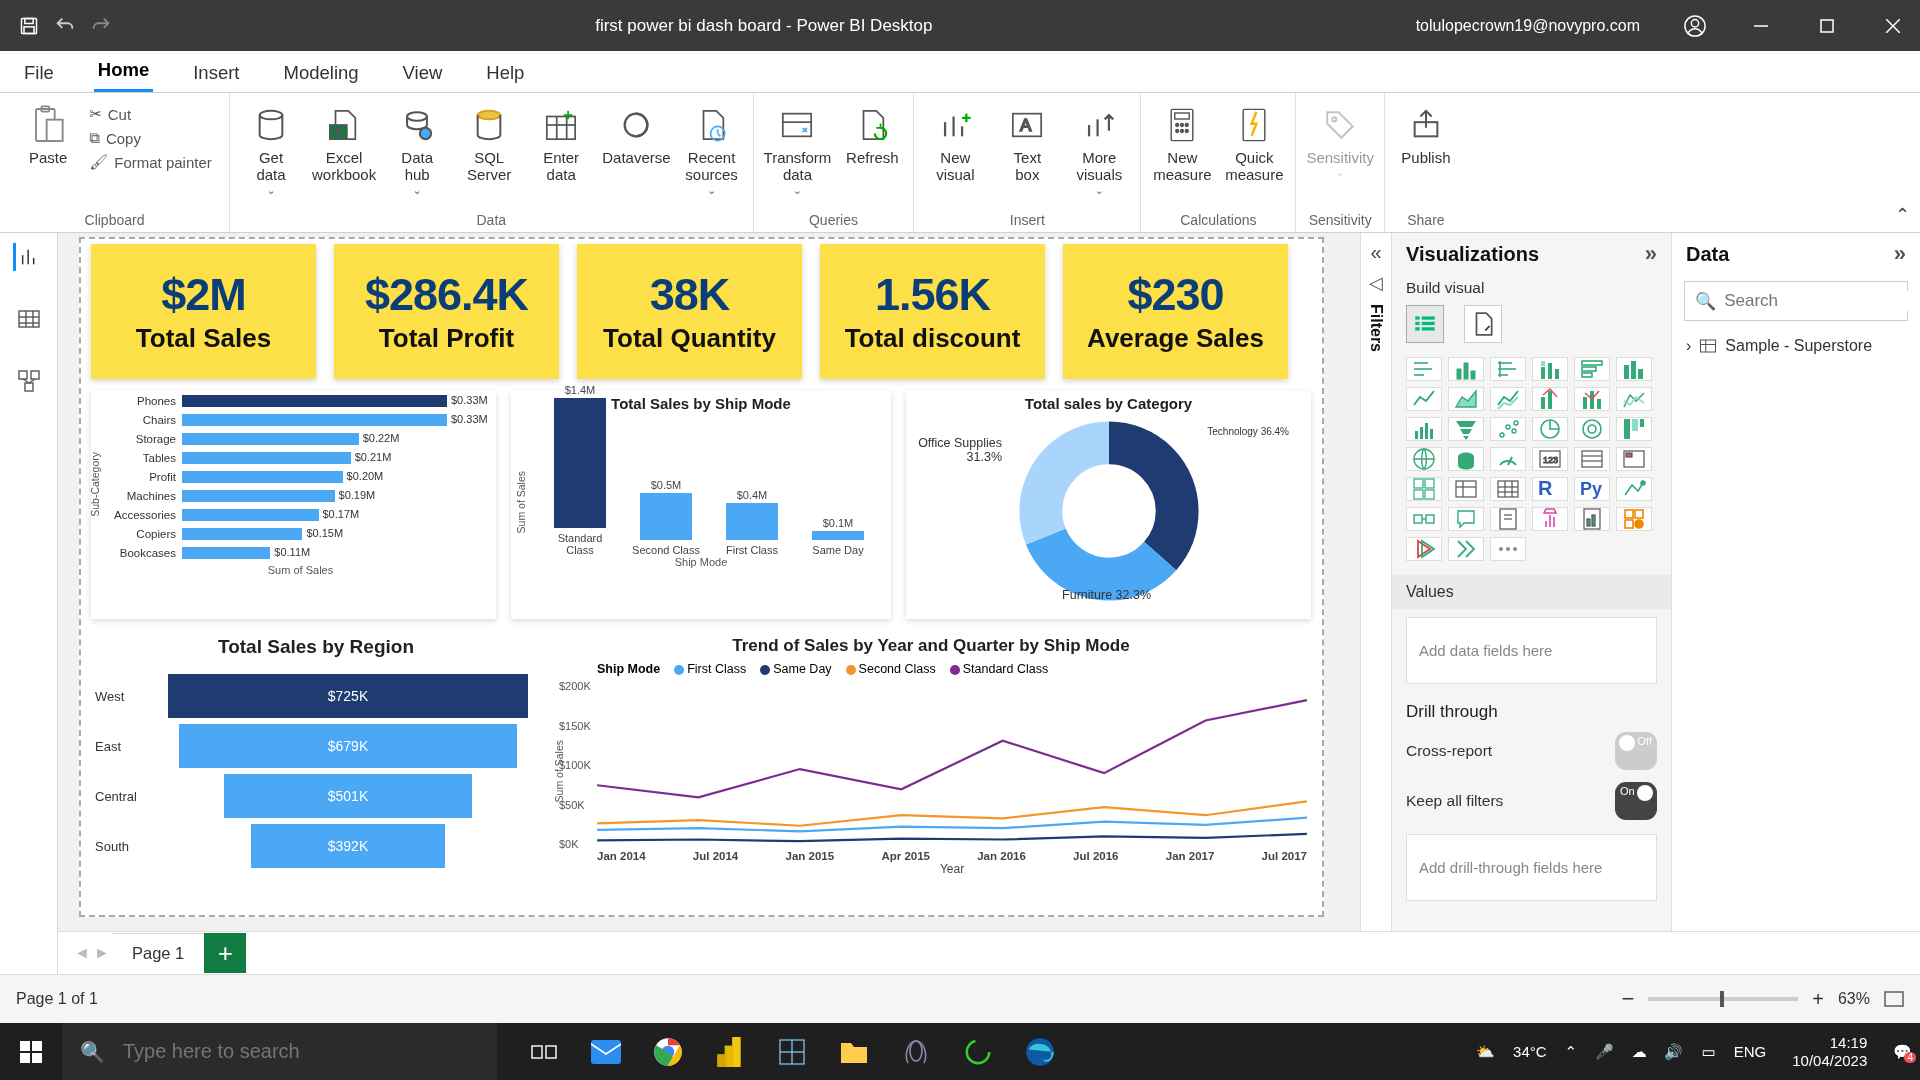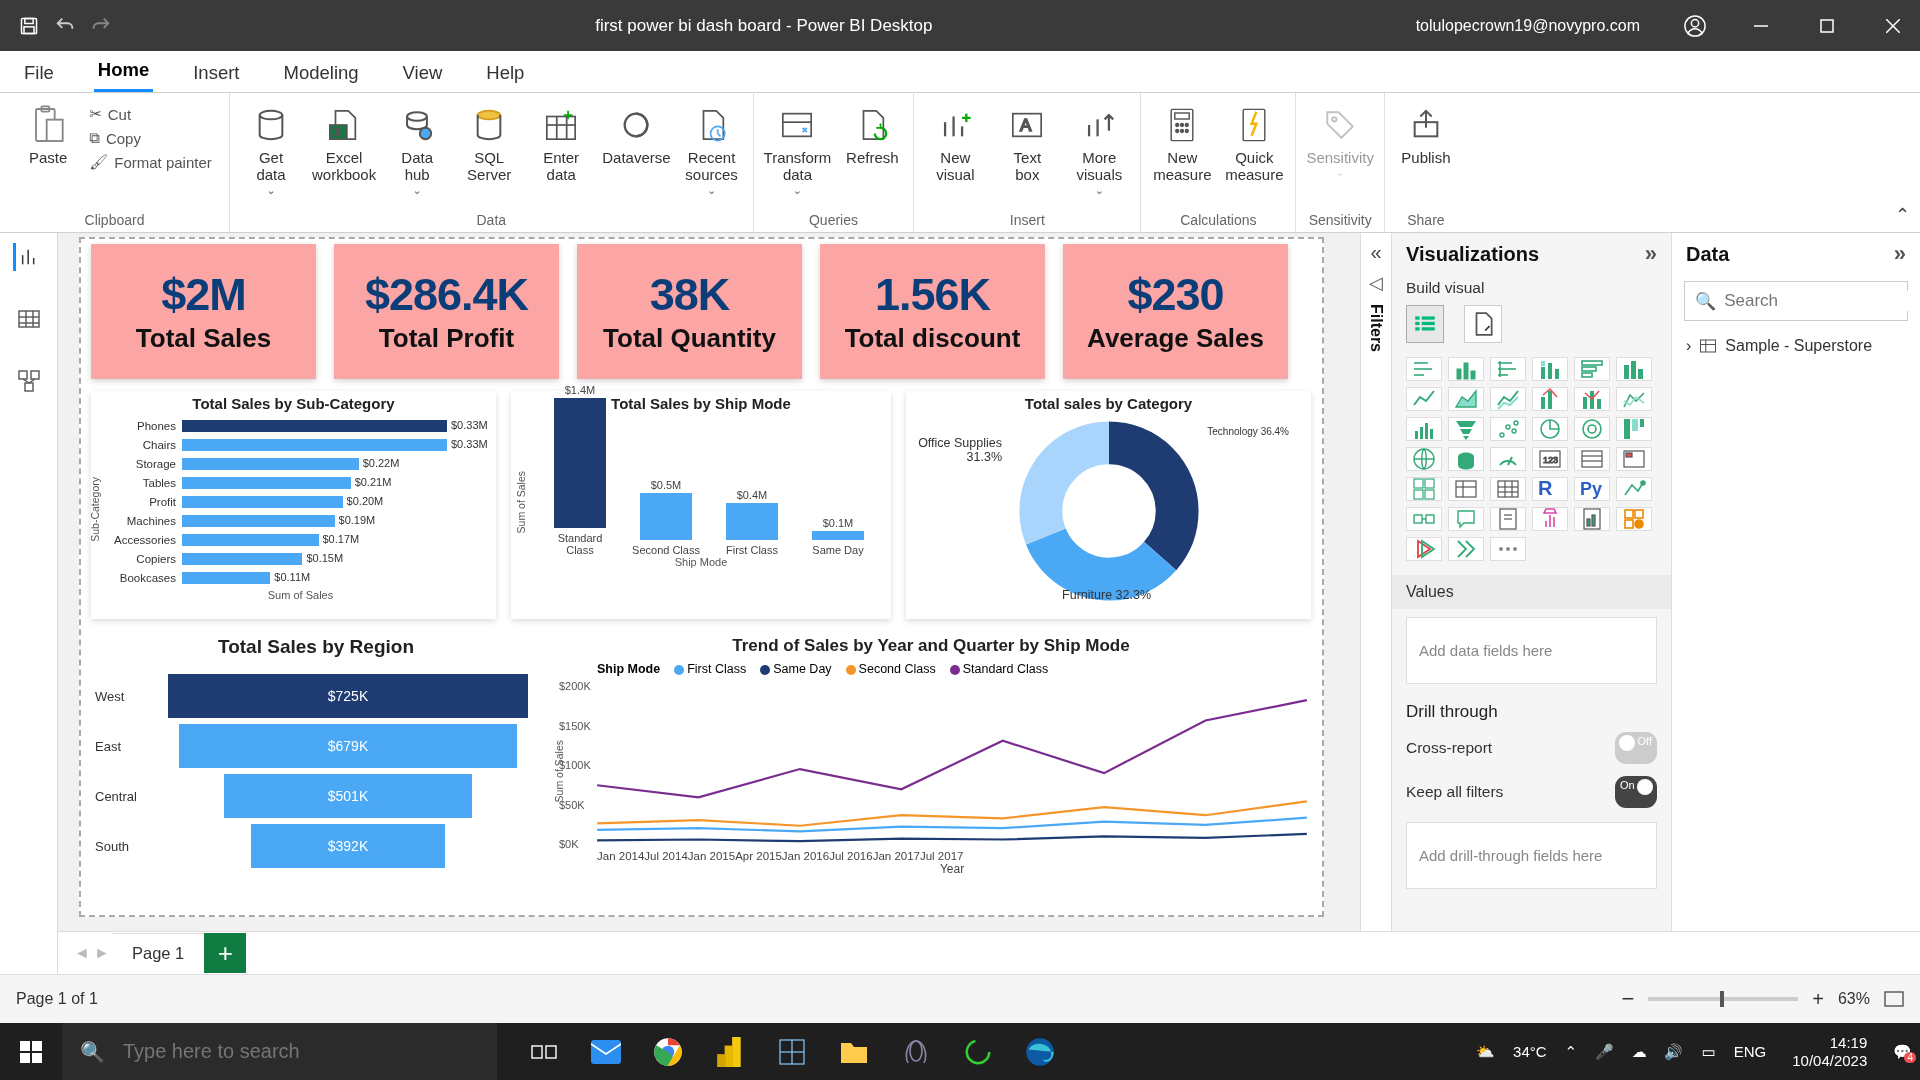--- a/index.html
+++ b/index.html
@@ -33,21 +33,21 @@
 
 .main { position: absolute; top: 233px; left: 0; right: 0; bottom: 106px; display: flex; }
 .leftrail { width: 58px; background: #fff; border-right: 1px solid #d8d8d8; display: flex; flex-direction: column; align-items: center; padding-top: 10px; gap: 34px; }
 .leftrail .railbtn { width: 28px; height: 28px; display:flex; align-items:center; justify-content:center; color:#444; }
 .leftrail .railbtn.active { border-left: 3px solid #118DFF; margin-left: -3px; padding-left: 3px; }
 
 .canvas { flex: 1; background: #f1f1f1; overflow: hidden; position: relative; padding: 4px 6px; }
 .canvas-inner { background: #fff; border: 2.5px dashed #aaa; position: relative; width: 1245px; height: 680px; margin-left: 15px; }
 
 .cards-row { display: flex; gap: 18px; position: absolute; top: 5px; left: 10px; }
-.card { width: 225px; height: 135px; background: #fca5a5; box-shadow: 0 2px 6px rgba(0,0,0,.18); display:flex; flex-direction:column; align-items:center; justify-content:center; }
+.card { width: 225px; height: 135px; background: #fde047; box-shadow: 0 2px 6px rgba(0,0,0,.18); display:flex; flex-direction:column; align-items:center; justify-content:center; }
 .card .val { font-size: 45px; font-weight: 700; color: #0b3d78; letter-spacing: -1px; }
 .card .lbl { font-size: 26px; font-weight: 700; color: #111; margin-top: 2px; }
 
 .chart { background:#fff; box-shadow: 0 2px 6px rgba(0,0,0,.15); position:absolute; }
 .chart .ctitle { font-size: 15px; font-weight:600; text-align:center; padding: 4px 0; color:#222; }
 
 
 .hbar-row { display:flex; align-items:center; height: 18px; margin: 1px 0; }
 .hbar-lbl { width: 75px; font-size: 11.5px; text-align:right; padding-right: 6px; color:#333; }
 .hbar-track { flex:1; position:relative; height: 14px; }
@@ -88,21 +88,21 @@
 .panel-head { display:flex; align-items:center; justify-content:space-between; padding: 8px 14px; font-size:20px; font-weight:600; color:#111; }
 .panel-head .arrw2 { font-size:22px; color:#555; }
 .build-row { padding: 4px 14px 8px 14px; font-size:15.5px; color:#333; display:flex; align-items:center; gap:18px; }
 .build-row .selbox { width:38px; height:38px; display:flex; align-items:center; justify-content:center; border:1px solid #ccc; background:#fff; }
 .build-row .selbox.active { background:#e8e8e8; border:1px solid #aaa; }
 .viz-icons { display:grid; grid-template-columns: repeat(6, 36px); gap: 6px 6px; padding: 6px 14px; }
 .viz-icons .vicon { width:36px; height:24px; background:#fff; border:1px solid #ddd; display:flex; align-items:center; justify-content:center; font-size:16px; color:#4a6; }
 .section-hdr { background:#eaeaea; padding:8px 14px; font-size:16px; color:#333; margin-top:8px; }
 .field-well { margin: 8px 14px; background:#fff; border:1px solid #ddd; padding:24px 12px; font-size:15px; color:#888; }
 .toggle-row { display:flex; align-items:center; justify-content:space-between; padding: 6px 14px; font-size:15.5px; color:#333; }
-.toggle { width:42px; height:32px; border-radius:11px; background:#ccc; position:relative; }
+.toggle { width:42px; height:38px; border-radius:11px; background:#ccc; position:relative; }
 .toggle .knob { width:16px; height:16px; background:#fff; border-radius:50%; position:absolute; top:3px; left:4px; }
 .toggle.on { background:#444; }
 .toggle.on .knob { left:22px; }
 .toggle .tlabel { position:absolute; font-size:11px; color:#fff; top:3px; }
 
 .data-panel { width: 248px; background:#fff; display:flex; flex-direction:column; }
 .search-box { margin: 6px 12px; border:1px solid #ccc; height:40px; display:flex; align-items:center; padding:0 10px; gap:8px; font-size:17px; color:#666; }
 .search-box input { border:none; outline:none; flex:1; font-size:17px; }
 .data-tree { padding: 10px 14px; font-size:16px; color:#333; display:flex; align-items:center; gap:8px; }
 
@@ -498,21 +498,20 @@
             <div class="val">1.56K</div>
             <div class="lbl">Total discount</div>
           </div>
         <div class="card">
             <div class="val">$230</div>
             <div class="lbl">Average Sales</div>
           </div>
       </div>
 
       <div class="chart" style="top:152px; left:10px; width:405px; height:228px;">
-        <div class="ctitle">Total Sales by Sub-Category</div>
         <div style="position:relative; padding-left:14px;">
           <div class="axis-rot" style="left:-2px; top:60px;">Sub-Category</div>
           <div id="hbars" style="padding-left:2px;">
               <div class="hbar-row">
                 <div class="hbar-lbl">Phones</div>
       <div class="hbar-track">
                   <div class="hbar-fill" style="width:265px;background:#1e3c72"></div>
       <div class="hbar-val" style="left:269px">$0.33M</div>
                 </div>
               </div>
@@ -668,21 +667,21 @@
               <div>$100K</div>
               <div>$150K</div>
               <div>$200K</div>
             </div>
             <svg id="linesvg" viewBox="0 0 700 170" preserveAspectRatio="none">
               <path d="M4 149.8 L102.85714285714285 148.18 L201.7142857142857 151.42 L300.57142857142856 146.56 L399.4285714285714 148.18 L498.2857142857143 141.7 L597.1428571428571 144.94 L696 137.65 " fill="none" stroke="#4aa8f5" stroke-width="2.2"></path>
               <path d="M4 160.33 L102.85714285714285 159.52 L201.7142857142857 161.14 L300.57142857142856 158.71 L399.4285714285714 159.52 L498.2857142857143 156.28 L597.1428571428571 157.9 L696 153.85 " fill="none" stroke="#1e3c72" stroke-width="2.2"></path>
               <path d="M4 143.32 L102.85714285714285 140.07999999999998 L201.7142857142857 145.75 L300.57142857142856 135.22 L399.4285714285714 138.46 L498.2857142857143 127.12 L597.1428571428571 135.22 L696 121.44999999999999 " fill="none" stroke="#f5952a" stroke-width="2.2"></path>
               <path d="M4 105.25 L102.85714285714285 117.4 L201.7142857142857 89.05 L300.57142857142856 109.30000000000001 L399.4285714285714 60.7 L498.2857142857143 93.1 L597.1428571428571 40.45 L696 20.19999999999999 " fill="none" stroke="#7a2d8f" stroke-width="2.2"></path>
             </svg>
-          <div id="xticks" style="display:flex; font-size:11.5px; color:#444; padding:0 4px;">
+          <div id="xticks" style="display:flex; justify-content:space-between; font-size:11.5px; color:#444; padding:0 4px;font-weight:bold;">
               <div>Jan 2014</div>
               <div>Jul 2014</div>
               <div>Jan 2015</div>
               <div>Apr 2015</div>
               <div>Jan 2016</div>
               <div>Jul 2016</div>
               <div>Jan 2017</div>
               <div>Jul 2017</div>
             </div>
           <div style="text-align:center; font-size:12px; color:#444;">Year</div>

